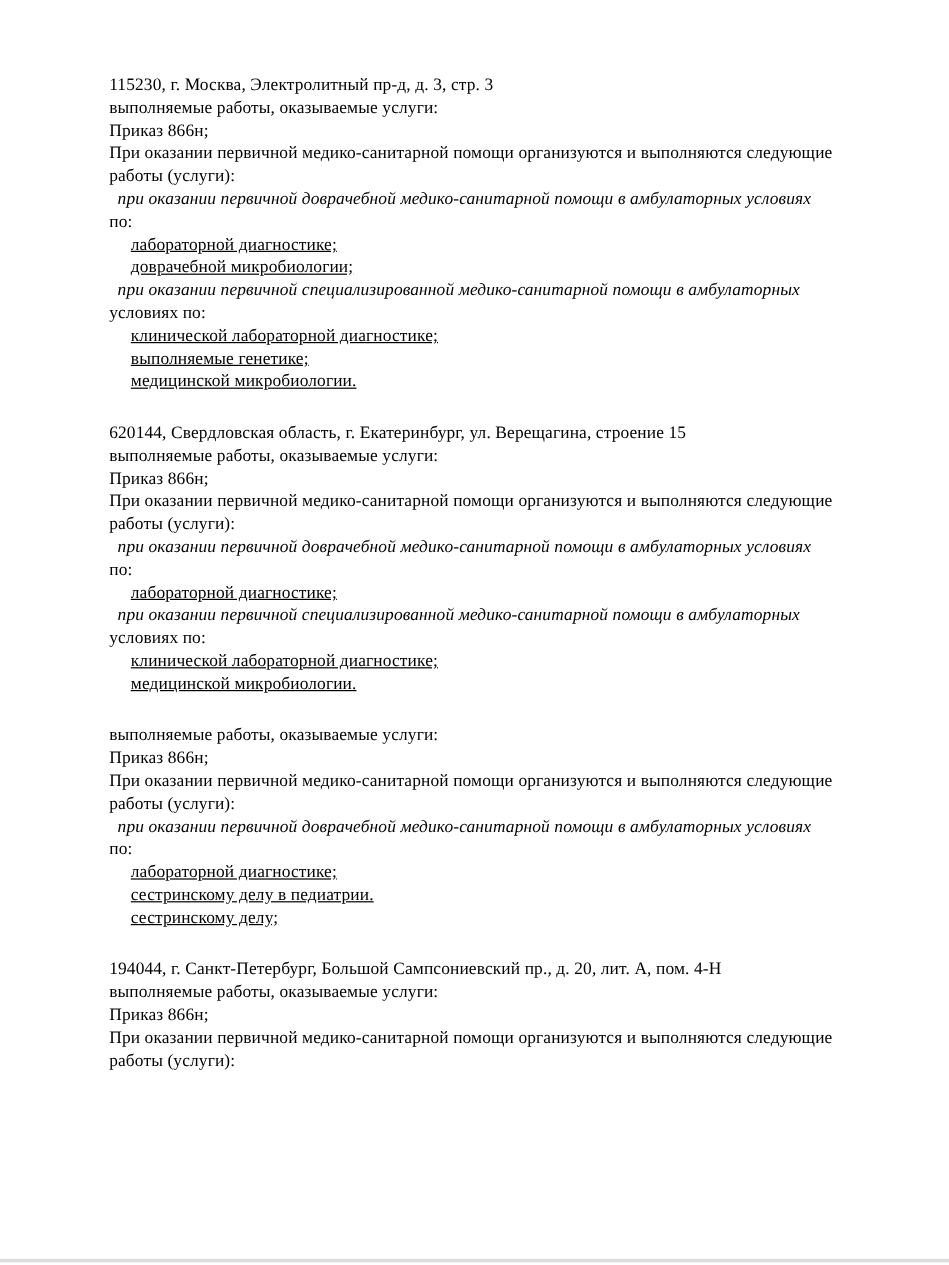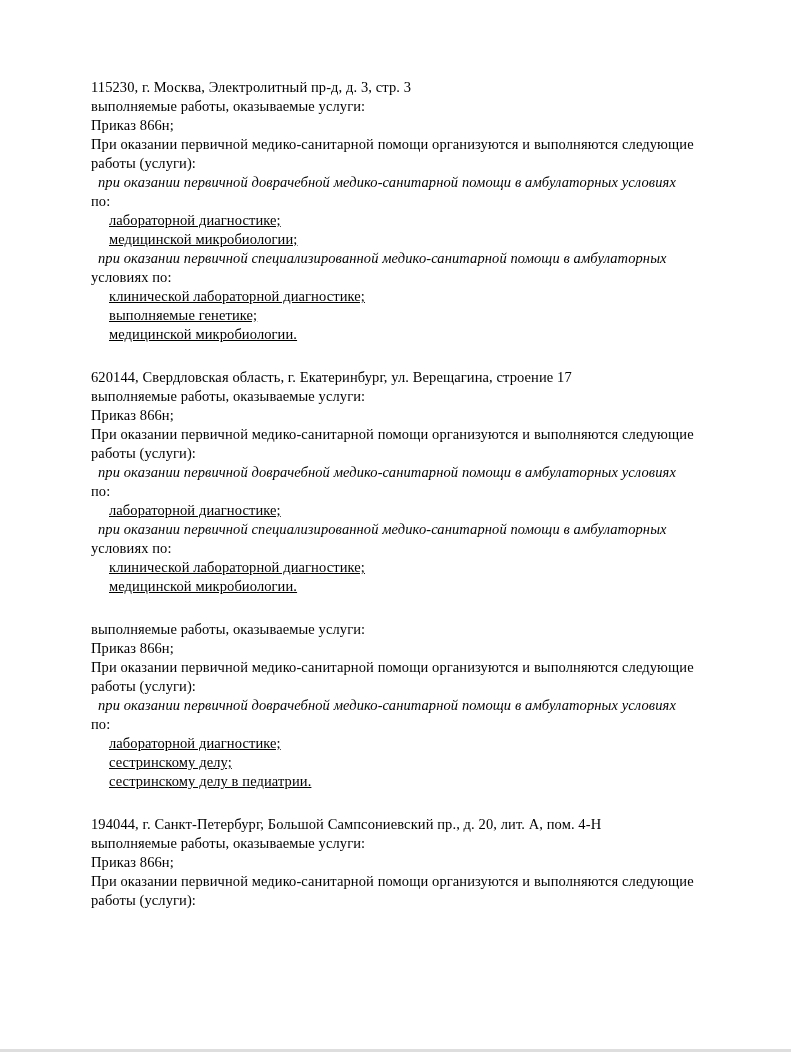--- a/index.html
+++ b/index.html
@@ -15,21 +15,21 @@
     font-family: "Liberation Serif", "DejaVu Serif", serif;
     color: #000000;
   }
   .doc {
     position: absolute;
     top: 62px;
     left: 91px;
     width: 660px;
   }
   .block {
-    margin: 16px 0 24px 0;
+    margin: 0 0 24px 0;
   }
   .line {
     font-size: 14.5px;
     line-height: 19px;
     white-space: nowrap;
     letter-spacing: 0.1px;
   }
   .indent-0 { padding-left: 0; }
   .indent-1 { padding-left: 7px; font-style: italic; }
   .indent-2 { padding-left: 18px; text-decoration: underline; }
@@ -47,51 +47,51 @@
 <div class="doc" id="doc">
     <div class="block">
       <div class="line indent-0">115230, г. Москва, Электролитный пр-д, д. 3, стр. 3</div>
       <div class="line indent-0">выполняемые работы, оказываемые услуги:</div>
       <div class="line indent-0">Приказ 866н;</div>
       <div class="line indent-0">При оказании первичной медико-санитарной помощи организуются и выполняются следующие</div>
       <div class="line indent-0">работы (услуги):</div>
       <div class="line indent-1">при оказании первичной доврачебной медико-санитарной помощи в амбулаторных условиях</div>
       <div class="line indent-0">по:</div>
       <div class="line indent-2">лабораторной диагностике;</div>
-      <div class="line indent-2">медицинской микробиологии;</div>
+      <div class="line indent-2">доврачебной микробиологии;</div>
       <div class="line indent-1">при оказании первичной специализированной медико-санитарной помощи в амбулаторных</div>
       <div class="line indent-0">условиях по:</div>
       <div class="line indent-2">клинической лабораторной диагностике;</div>
       <div class="line indent-2">выполняемые генетике;</div>
       <div class="line indent-2">медицинской микробиологии.</div>
     </div>
     <div class="block">
-      <div class="line indent-0">620144, Свердловская область, г. Екатеринбург, ул. Верещагина, строение 17</div>
+      <div class="line indent-0">620144, Свердловская область, г. Екатеринбург, ул. Верещагина, строение 15</div>
       <div class="line indent-0">выполняемые работы, оказываемые услуги:</div>
       <div class="line indent-0">Приказ 866н;</div>
       <div class="line indent-0">При оказании первичной медико-санитарной помощи организуются и выполняются следующие</div>
       <div class="line indent-0">работы (услуги):</div>
       <div class="line indent-1">при оказании первичной доврачебной медико-санитарной помощи в амбулаторных условиях</div>
       <div class="line indent-0">по:</div>
       <div class="line indent-2">лабораторной диагностике;</div>
       <div class="line indent-1">при оказании первичной специализированной медико-санитарной помощи в амбулаторных</div>
       <div class="line indent-0">условиях по:</div>
       <div class="line indent-2">клинической лабораторной диагностике;</div>
       <div class="line indent-2">медицинской микробиологии.</div>
     </div>
     <div class="block">
       <div class="line indent-0">выполняемые работы, оказываемые услуги:</div>
       <div class="line indent-0">Приказ 866н;</div>
       <div class="line indent-0">При оказании первичной медико-санитарной помощи организуются и выполняются следующие</div>
       <div class="line indent-0">работы (услуги):</div>
       <div class="line indent-1">при оказании первичной доврачебной медико-санитарной помощи в амбулаторных условиях</div>
       <div class="line indent-0">по:</div>
       <div class="line indent-2">лабораторной диагностике;</div>
+      <div class="line indent-2">сестринскому делу в педиатрии.</div>
       <div class="line indent-2">сестринскому делу;</div>
-      <div class="line indent-2">сестринскому делу в педиатрии.</div>
     </div>
     <div class="block">
       <div class="line indent-0">194044, г. Санкт-Петербург, Большой Сампсониевский пр., д. 20, лит. А, пом. 4-Н</div>
       <div class="line indent-0">выполняемые работы, оказываемые услуги:</div>
       <div class="line indent-0">Приказ 866н;</div>
       <div class="line indent-0">При оказании первичной медико-санитарной помощи организуются и выполняются следующие</div>
       <div class="line indent-0">работы (услуги):</div>
     </div>
   </div>
 

